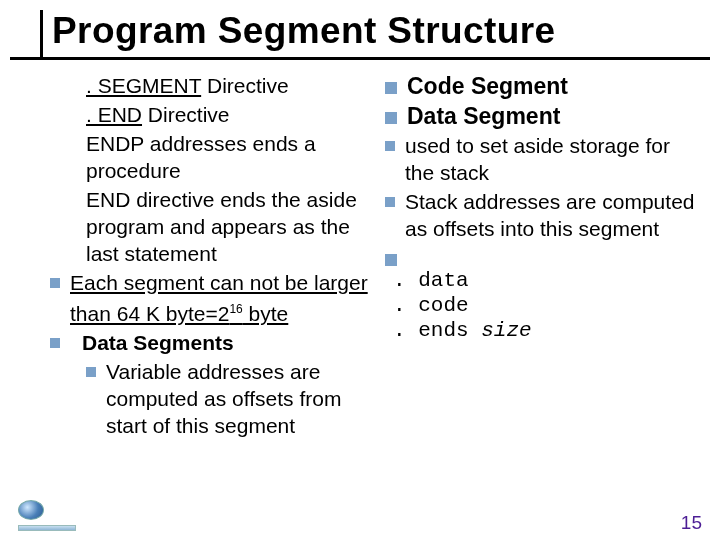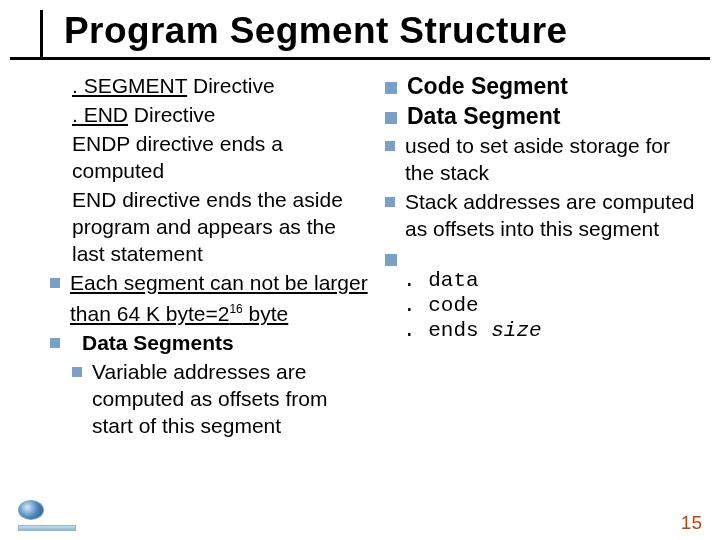--- a/index.html
+++ b/index.html
@@ -1,37 +1,37 @@
 <!DOCTYPE html>
 <html><head>
 <meta charset="utf-8">
 <style>
   * { margin: 0; padding: 0; box-sizing: border-box; }
   html, body { width: 720px; height: 540px; font-family: Arial, Helvetica, sans-serif; background: #fff; overflow: hidden; }
   .slide { position: relative; width: 720px; height: 540px; }
-  .title-wrap { position: relative; padding: 10px 0 8px 12px; }
+  .title-wrap { position: relative; padding: 10px 0 8px 0; }
   .title { font-size: 37px; font-weight: bold; color: #000; padding-left: 52px; letter-spacing: 0.4px; }
   .rule-h { position: absolute; left: 10px; right: 10px; bottom: 0; height: 3px; background: #000; }
   .rule-v { position: absolute; left: 40px; top: 10px; bottom: 0; width: 3px; background: #000; }
   .content { position: absolute; top: 72px; left: 42px; right: 8px; bottom: 10px; display: flex; }
   .col { padding: 0 8px; }
   .col-left { width: 50%; }
   .col-right { width: 50%; }
   .item { display: flex; align-items: flex-start; margin-bottom: 2px; }
   .bul { flex: 0 0 auto; width: 10px; height: 10px; background: #7aa0c8; margin-top: 9px; margin-right: 10px; }
   .bul-large { width: 12px; height: 12px; margin-top: 10px; }
   .txt { font-size: 21px; line-height: 27px; color: #000; }
   .txt-lg { font-size: 23px; font-weight: bold; line-height: 28px; }
   .nobul { margin-left: 0; }
   .nobul .txt { font-size: 21px; line-height: 27px; }
-  .indent1 { margin-left: 22px; }
-  .mono { font-family: "Courier New", monospace; font-size: 21px; line-height: 25px; margin-left: 18px; }
+  .indent1 { margin-left: 36px; }
+  .mono { font-family: "Courier New", monospace; font-size: 21px; line-height: 25px; margin-left: 8px; }
   .italic { font-style: italic; }
   .sup { font-size: 12px; vertical-align: super; }
-  .page-num { position: absolute; right: 18px; bottom: 6px; font-size: 19px; color: #c2410c; }
+  .page-num { position: absolute; right: 18px; bottom: 6px; font-size: 19px; color: #4c1d95; }
   .footer-img { position: absolute; left: 18px; bottom: 12px; width: 58px; height: 28px; }
   .globe { width: 26px; height: 20px; border-radius: 50%; background: radial-gradient(circle at 35% 35%, #cfe8ff 0%, #4a7fb8 55%, #2a5a8e 100%); border: 1px solid #7aa; display: inline-block; }
   .banner { display:block; height:6px; background: linear-gradient(#c7dff0,#8fb6d6); margin-top:1px; border:1px solid #9bb;}
   .bold { font-weight: bold; margin-left: 12px; }
   .under { text-decoration: underline; }
 </style>
 </head>
 <body>
 
 <div class="slide">
@@ -48,21 +48,21 @@
         <span class="txt">
           <span class="under">. SEGMENT</span><span> Directive</span>
         </span>
       </div>
       <div class="item nobul indent1">
         <span class="txt">
           <span class="under">. END</span><span> Directive</span>
         </span>
       </div>
       <div class="item nobul indent1">
-        <span class="txt">ENDP directive ends a computed</span>
+        <span class="txt">ENDP addresses ends a procedure</span>
       </div>
       <div class="item nobul indent1">
         <span class="txt">END directive ends the aside program and appears as the last statement</span>
       </div>
       <div class="item">
         <span class="bul"></span>
         <span class="txt under">
           <span>Each segment can not be larger than 64 K byte=2</span><span class="sup">16</span><span> byte</span>
         </span>
       </div>

